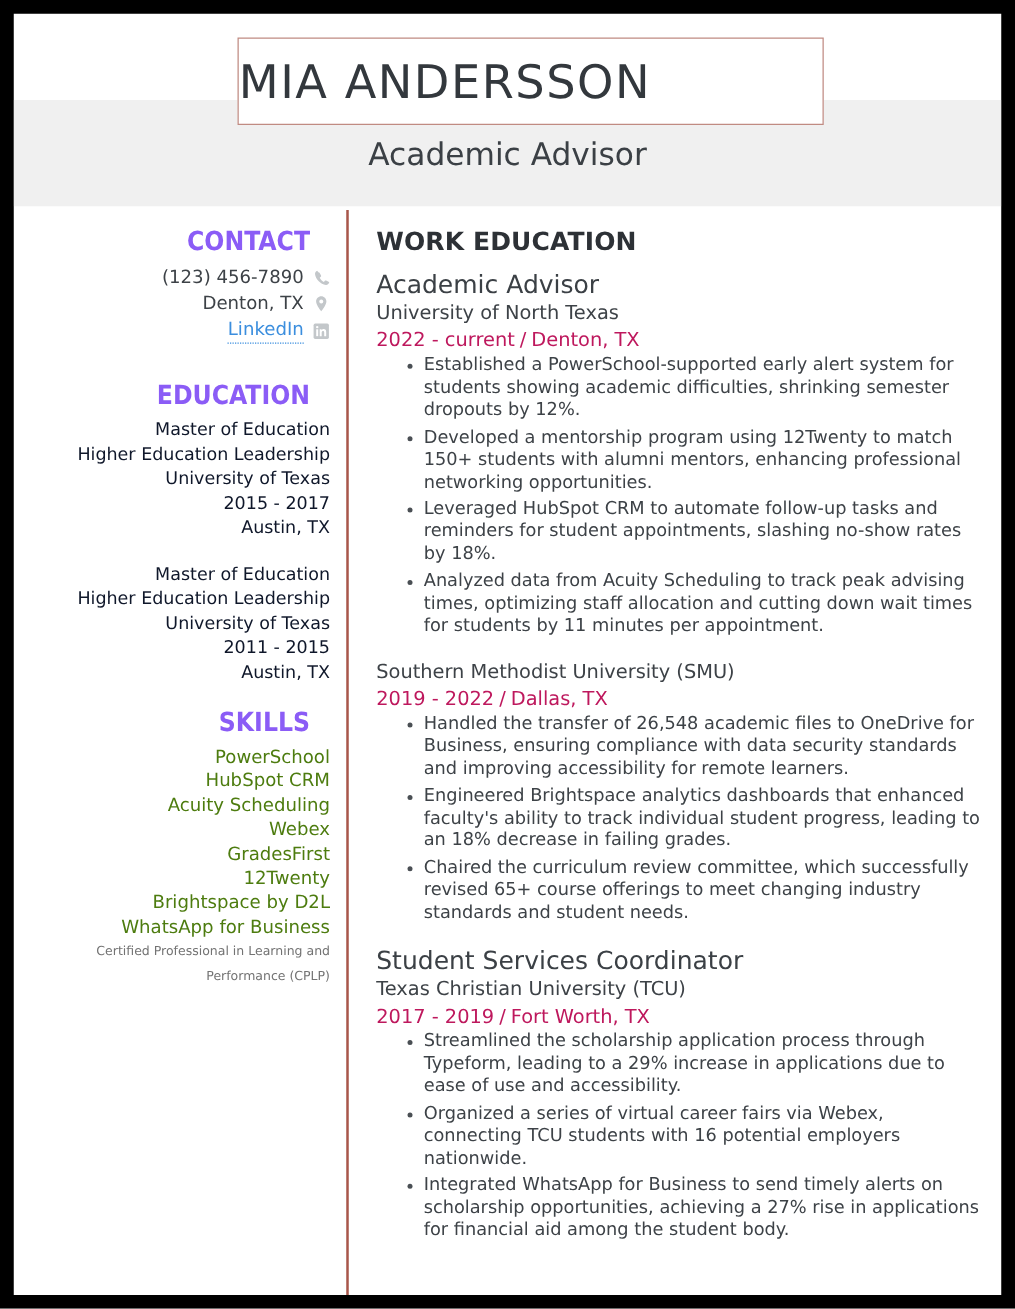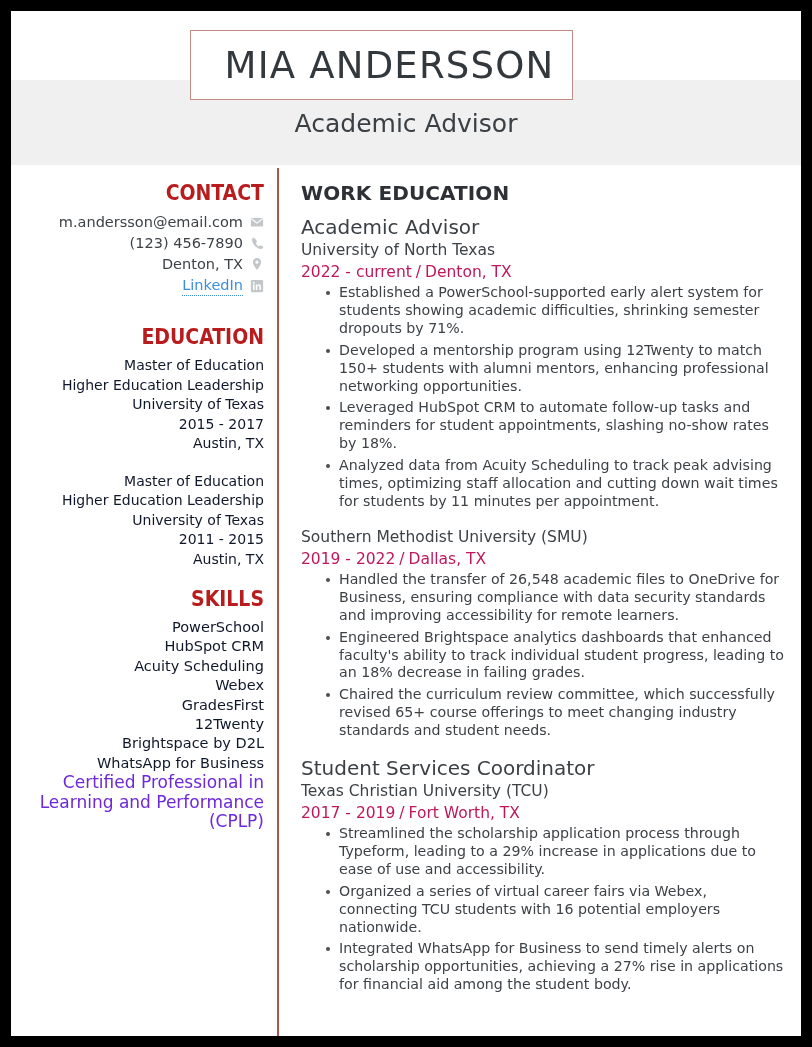--- a/index.html
+++ b/index.html
@@ -28,29 +28,28 @@
     left: 0;
     right: 0;
     top: 69px;
     height: 85px;
     background: #f0f0f0;
   }
   .name-box {
     position: absolute;
     left: 179px;
     top: 19px;
-    width: 383px;
+    width: 469px;
     height: 70px;
     border: 1.5px solid #c08b82;
     background: #ffffff;
     box-sizing: border-box;
     display: flex;
     align-items: center;
-    justify-content: center;
-    padding-left: 16px;
+    justify-content: flex-start;
   }
   .name-text {
     font-size: 37px;
     letter-spacing: 1.2px;
     color: #33383d;
     font-weight: 400;
     white-space: nowrap;
   }
   .job-title-head {
     position: absolute;
@@ -88,23 +87,23 @@
     flex: 1 1 auto;
     padding: 16px 12px 0 22px;
     box-sizing: border-box;
     text-align: left;
   }
 
   
   .l-heading {
     font-size: 21px;
     font-weight: bold;
-    color: #b91c1c;
+    color: #8b5cf6;
     letter-spacing: 0px;
-    margin: 0 0 7px 0;
+    margin: 0 16px 7px 0;
     font-stretch: condensed;
   }
   .l-heading.spaced { margin-top: 29px; }
 
   .contact-line {
     display: flex;
     align-items: center;
     justify-content: flex-end;
     gap: 7px;
     font-size: 14.5px;
@@ -130,26 +129,26 @@
   }
 
   .edu-block { margin-bottom: 18px; }
   .l-line {
     font-size: 14px;
     color: #0f172a;
     line-height: 19.5px;
   }
   .skill-line {
     font-size: 14.5px;
-    color: #0f172a;
+    color: #4d7c0f;
     line-height: 19.4px;
   }
   .cert-line {
-    font-size: 17px;
-    color: #6d28d9;
+    font-size: 10px;
+    color: #737373;
     line-height: 19.5px;
   }
 
   
   .r-heading {
     font-size: 20px;
     font-weight: bold;
     color: #2d3136;
     margin: 0 0 10px 0;
     letter-spacing: 0.1px;
@@ -208,29 +207,20 @@
     </div>
     <div class="job-title-head">Academic Advisor</div>
   </div>
 
   <div class="body">
 
     <div class="left-col">
 
       <div class="l-heading">CONTACT</div>
       <div>
-        <div class="contact-line">
-          <span class="ctext">m.andersson@email.com</span>
-          <span class="cicon">
-            <svg width="14" height="14" viewBox="0 0 16 16">
-                <rect x="1" y="3.5" width="14" height="9.5" rx="1" fill="#c3c7ca"></rect>
-                <path d="M1.6 4.3 L8 9.2 L14.4 4.3" stroke="#ffffff" stroke-width="1.2" fill="none"></path>
-              </svg>
-          </span>
-        </div>
         <div class="contact-line">
           <span class="ctext">(123) 456-7890</span>
           <span class="cicon">
             <svg width="14" height="14" viewBox="0 0 16 16">
                 <path d="M4.2 1.8c-1 .4-2 1.6-1.9 2.9.2 2.6 1.7 5 3.4 6.7 1.7 1.7 4 3.2 6.6 3.4 1.3.1 2.5-.9 2.9-1.9.2-.5-.1-.8-.5-1l-2.3-1.1c-.4-.2-.8-.1-1.1.2l-.9 1c-1.6-.8-3-2.2-3.8-3.8l1-.9c.3-.3.4-.7.2-1.1L6.7 4c-.2-.5-.5-.7-1-.5z" fill="#c3c7ca"></path>
               </svg>
           </span>
         </div>
         <div class="contact-line">
           <span class="ctext">Denton, TX</span>
@@ -295,21 +285,21 @@
     <div class="right-col">
       <div class="r-heading">WORK EDUCATION</div>
 
       <div class="job">
         <div class="job-role">Academic Advisor</div>
         <div class="job-org">University of North Texas</div>
         <div class="job-meta">
           <span>2022 - current</span><span class="sep">/</span><span>Denton, TX</span>
         </div>
         <ul class="bullets">
-          <li>Established a PowerSchool-supported early alert system for students showing academic difficulties, shrinking semester dropouts by 71%.</li>
+          <li>Established a PowerSchool-supported early alert system for students showing academic difficulties, shrinking semester dropouts by 12%.</li>
           <li>Developed a mentorship program using 12Twenty to match 150+ students with alumni mentors, enhancing professional networking opportunities.</li>
           <li>Leveraged HubSpot CRM to automate follow-up tasks and reminders for student appointments, slashing no-show rates by 18%.</li>
           <li>Analyzed data from Acuity Scheduling to track peak advising times, optimizing staff allocation and cutting down wait times for students by 11 minutes per appointment.</li>
         </ul>
       </div>
 
       <div class="job">
         <div class="job-org">Southern Methodist University (SMU)</div>
         <div class="job-meta">
           <span>2019 - 2022</span><span class="sep">/</span><span>Dallas, TX</span>

